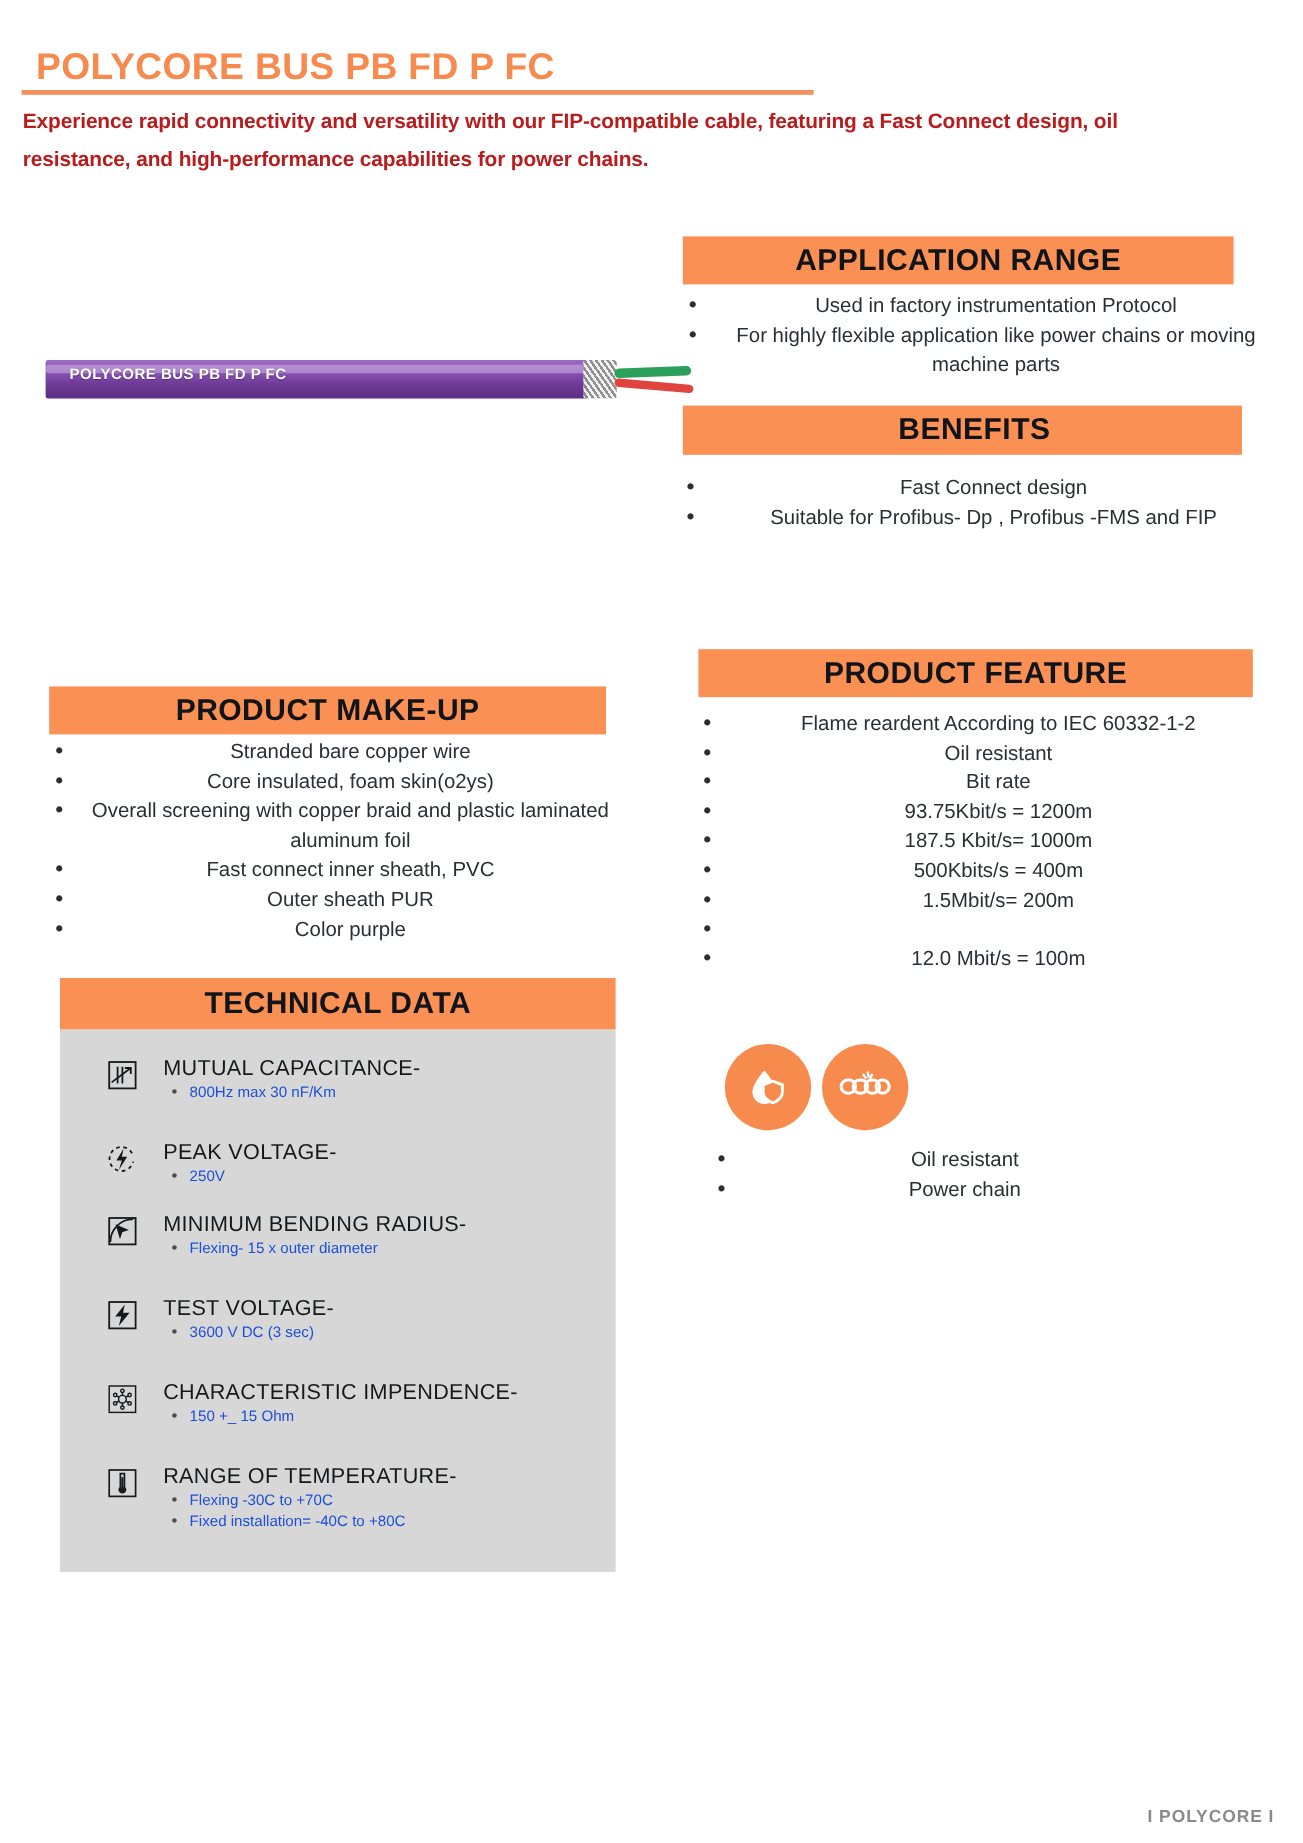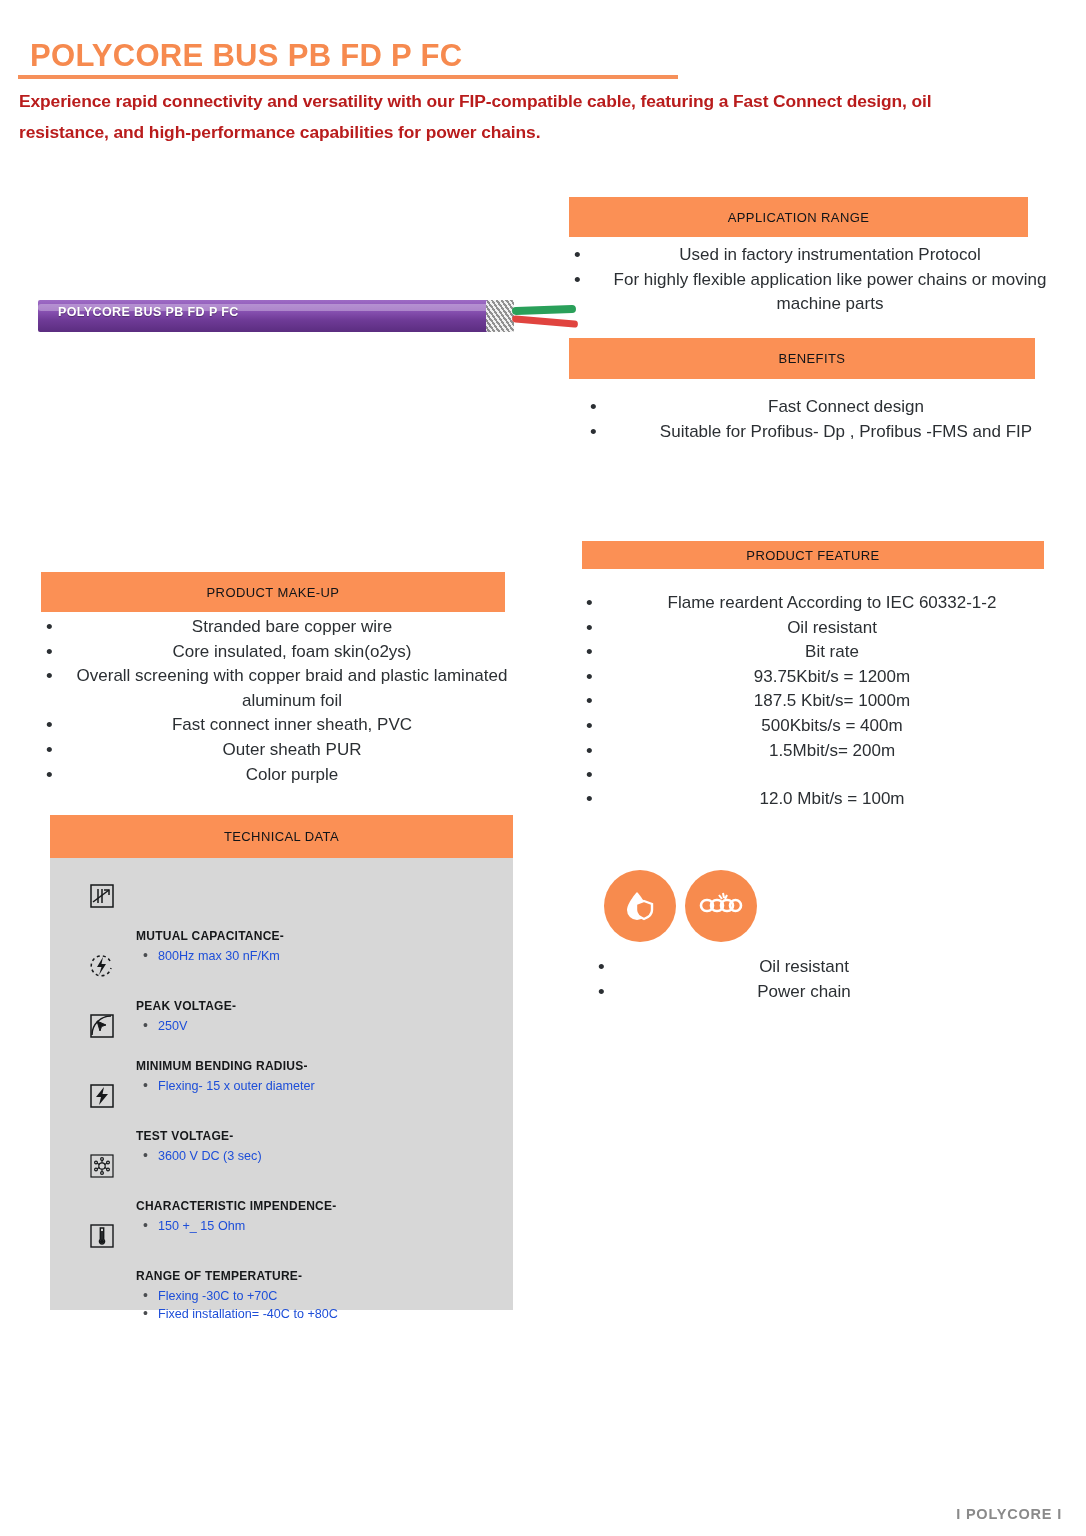--- a/index.html
+++ b/index.html
@@ -23,40 +23,40 @@
   }
   .subtitle {
     position: absolute; left: 19px; top: 86px; width: 940px;
     font-size: 17.4px; font-weight: bold; color: #b91c1c;
     line-height: 31px; letter-spacing: -0.1px;
   }
 
   
   .sec-bar {
     position: absolute; background: #FB9055;
-    color: #111418; font-weight: normal;
+    color: #111418; font-weight: bold;
     display: flex; align-items: center; justify-content: center;
-    font-size: 13px; letter-spacing: 0.4px;
+    font-size: 25px; letter-spacing: 0.4px;
   }
 
   
   ul.blist { list-style: none; text-align: center; }
   ul.blist > li {
     position: relative; padding-left: 28px;
     color: #2b2f33; font-size: 17px; line-height: 24.6px;
     margin-bottom: 0px;
   }
   ul.blist > li::before {
     content: "\2022"; position: absolute; left: 8px; top: -1px;
     font-size: 19px; color: #2b2f33; line-height: 25px;
   }
   ul.blist > li.empty { min-height: 24px; }
 
   .list-app  { position: absolute; left: 566px; top: 243px; width: 500px; }
-  .list-ben  { position: absolute; left: 582px; top: 395px; width: 500px; }
+  .list-ben  { position: absolute; left: 564px; top: 395px; width: 500px; }
   .list-pmu  { position: absolute; left: 38px; top: 615px; width: 480px; }
   .list-pf   { position: absolute; left: 578px; top: 591px; width: 480px; }
   .list-pf > li { line-height: 25px; }
   .list-icons { position: absolute; left: 590px; top: 955px; width: 400px; }
   .list-icons > li { font-size: 17px; line-height: 25px; }
 
   
   .cable-wrap { position: absolute; left: 38px; top: 293px; width: 520px; height: 52px; }
   .cable-body {
     position: absolute; left: 0px; top: 7px; width: 452px; height: 32px;
@@ -93,22 +93,22 @@
     position: absolute; left: 50px; top: 858px;
     width: 463px; height: 452px; background: #D7D7D7;
   }
   .td-row { position: absolute; left: 38px; width: 420px; }
   .td-icon {
     position: absolute; left: 0px; top: 0px; width: 28px; height: 28px;
     display: flex; align-items: center; justify-content: center;
   }
   .td-text { position: absolute; left: 48px; top: 0px; width: 370px; }
   .td-title {
-    font-size: 12px; font-weight: bold; color: #16181a;
-    letter-spacing: 0.25px; line-height: 17px; margin-top: 46px;
+    font-size: 18px; font-weight: normal; color: #16181a;
+    letter-spacing: 0.25px; line-height: 17px;
   }
   ul.td-sub { list-style: none; margin-top: 2px; }
   ul.td-sub > li {
     position: relative; padding-left: 22px;
     font-size: 12.6px; color: #1d4ed8; line-height: 18px;
   }
   ul.td-sub > li::before {
     content: "\2022"; position: absolute; left: 7px; top: -1px;
     font-size: 14px; color: #4a4d50;
   }
@@ -158,21 +158,21 @@
   <div class="sec-bar" style="left:41px; top:572px; width:464px; height:40px;">PRODUCT MAKE-UP</div>
   <ul class="blist list-pmu">
     <li>Stranded bare copper wire</li>
     <li>Core insulated, foam skin(o2ys)</li>
     <li>Overall screening with copper braid and plastic laminated aluminum foil</li>
     <li>Fast connect inner sheath, PVC</li>
     <li>Outer sheath PUR</li>
     <li>Color purple</li>
   </ul>
 
-  <div class="sec-bar" style="left:582px; top:541px; width:462px; height:28px;">PRODUCT FEATURE</div>
+  <div class="sec-bar" style="left:582px; top:541px; width:462px; height:40px;">PRODUCT FEATURE</div>
   <ul class="blist list-pf">
     <li>Flame reardent According to IEC 60332-1-2</li>
     <li>Oil resistant</li>
     <li>Bit rate</li>
     <li>93.75Kbit/s = 1200m</li>
     <li>187.5 Kbit/s= 1000m</li>
     <li>500Kbits/s = 400m</li>
     <li>1.5Mbit/s= 200m</li>
     <li class="empty"></li>
     <li>12.0 Mbit/s = 100m</li>

